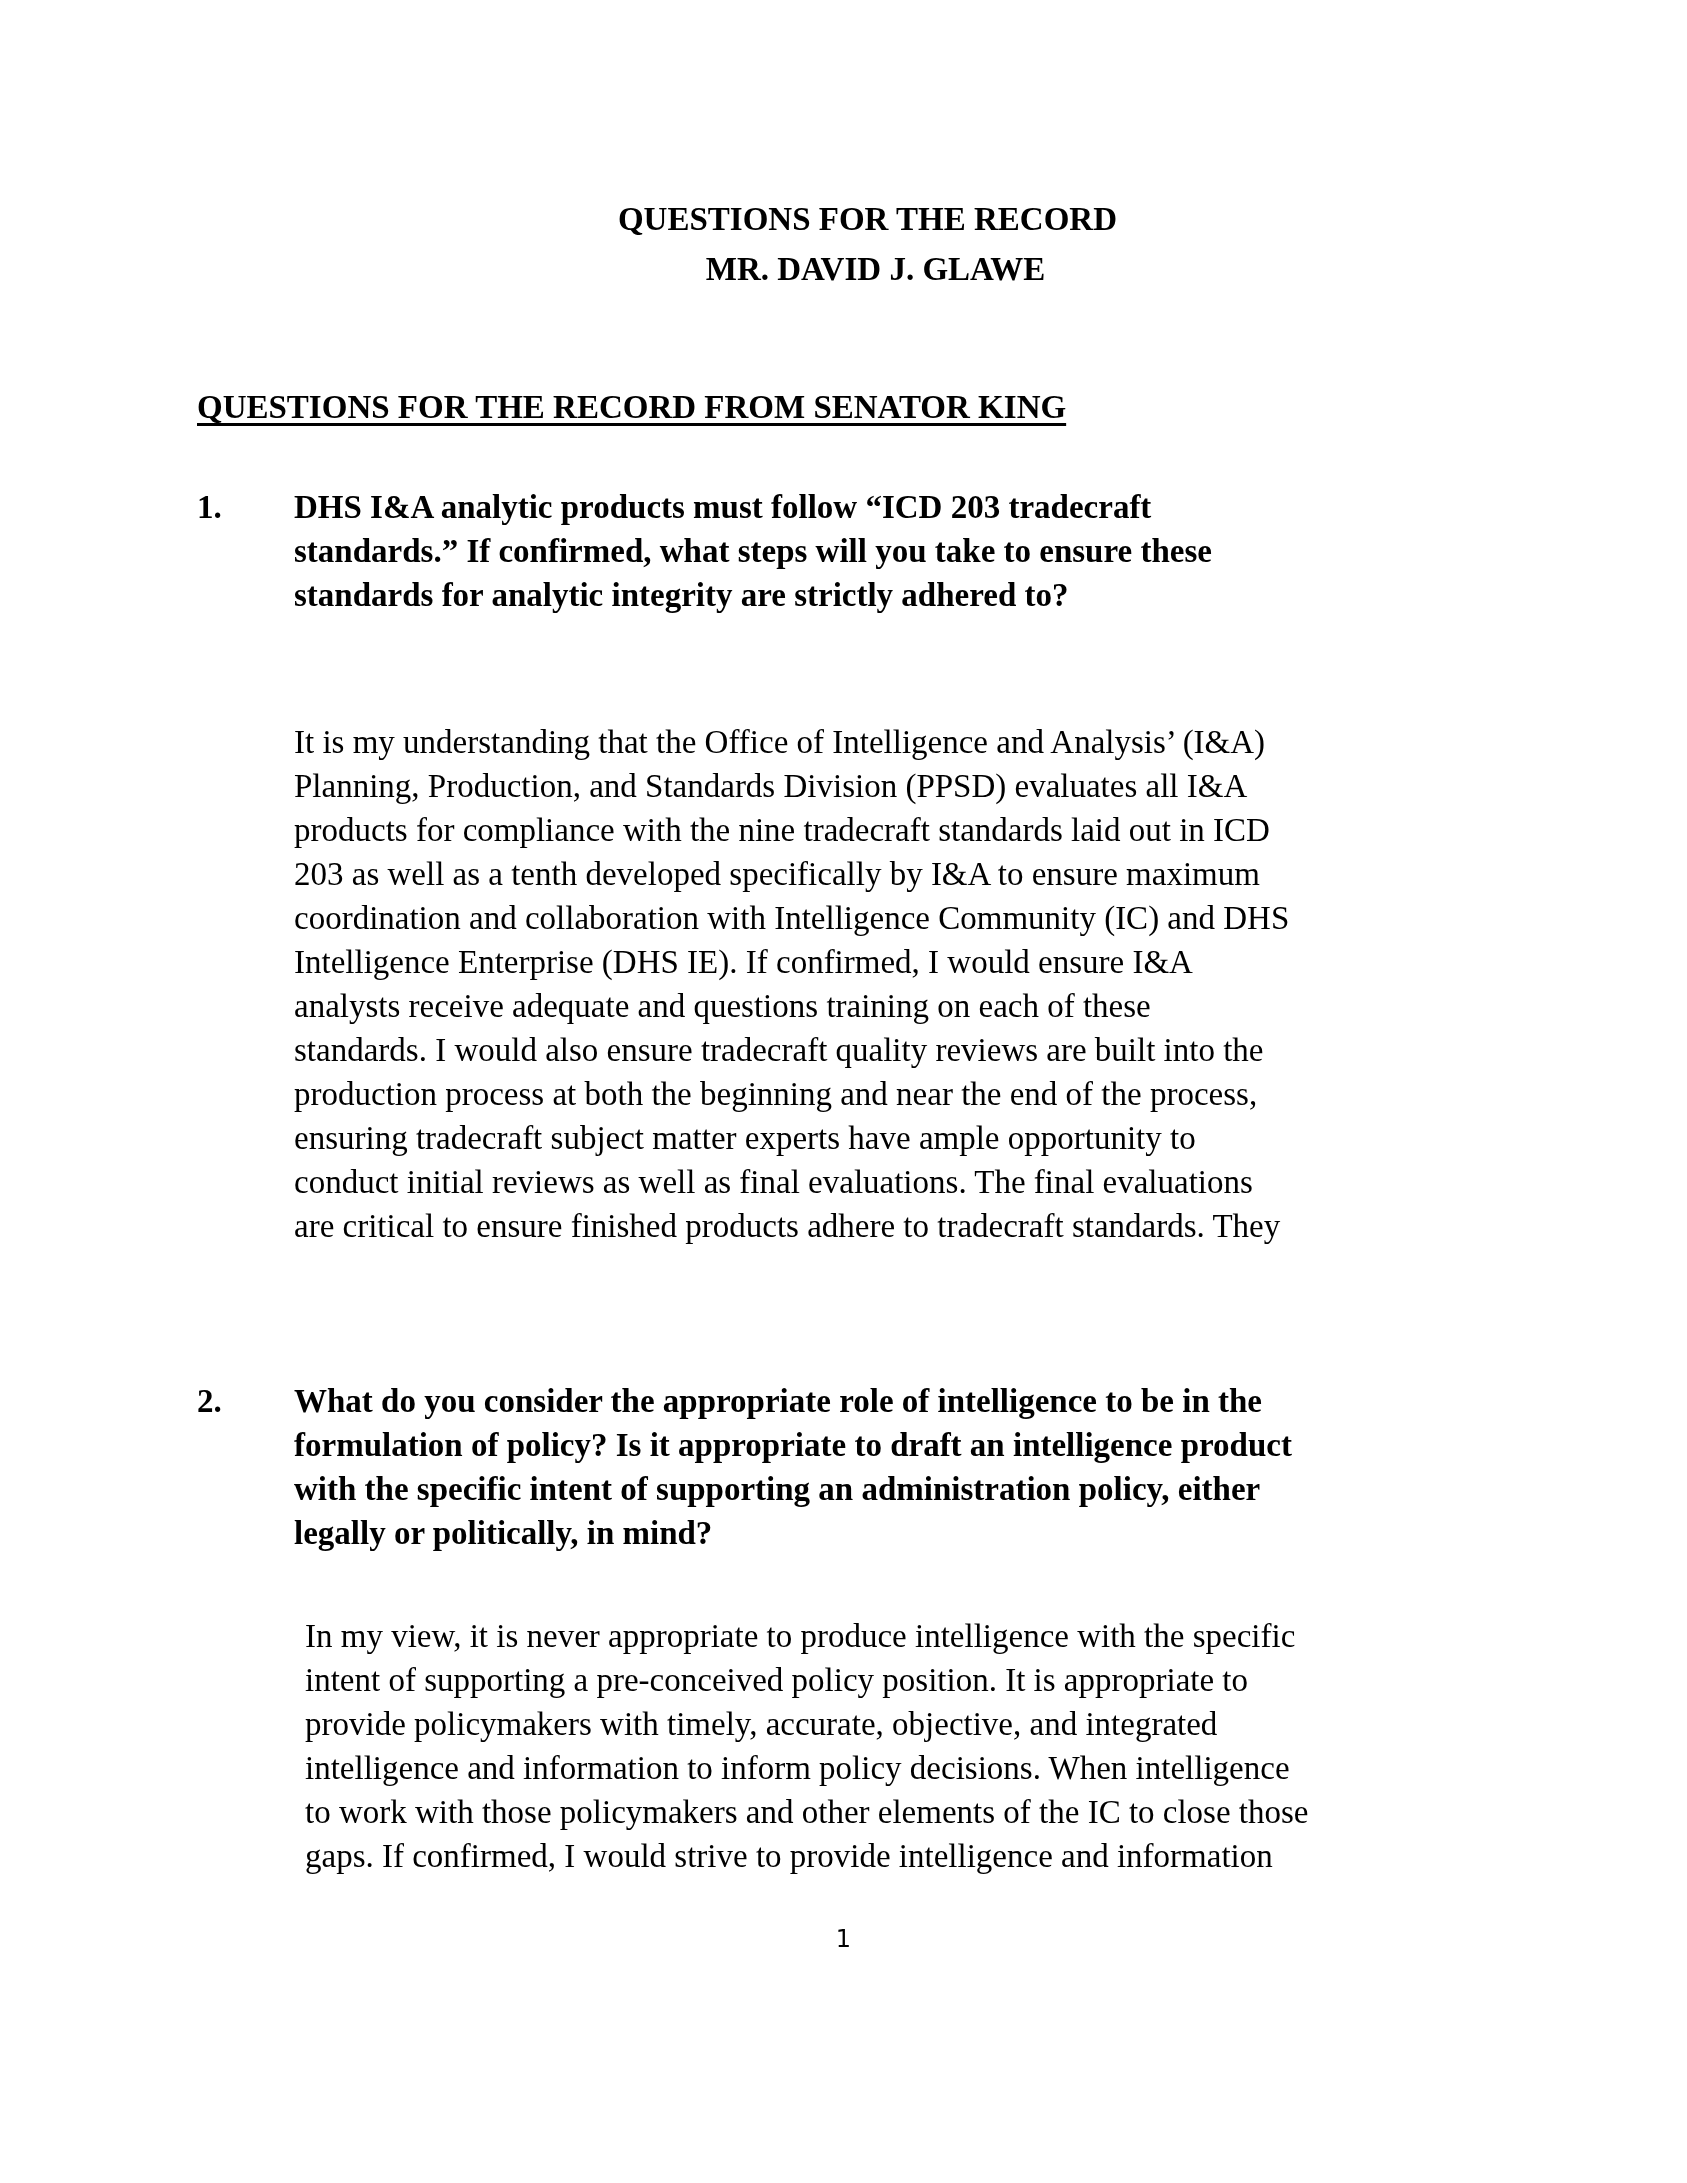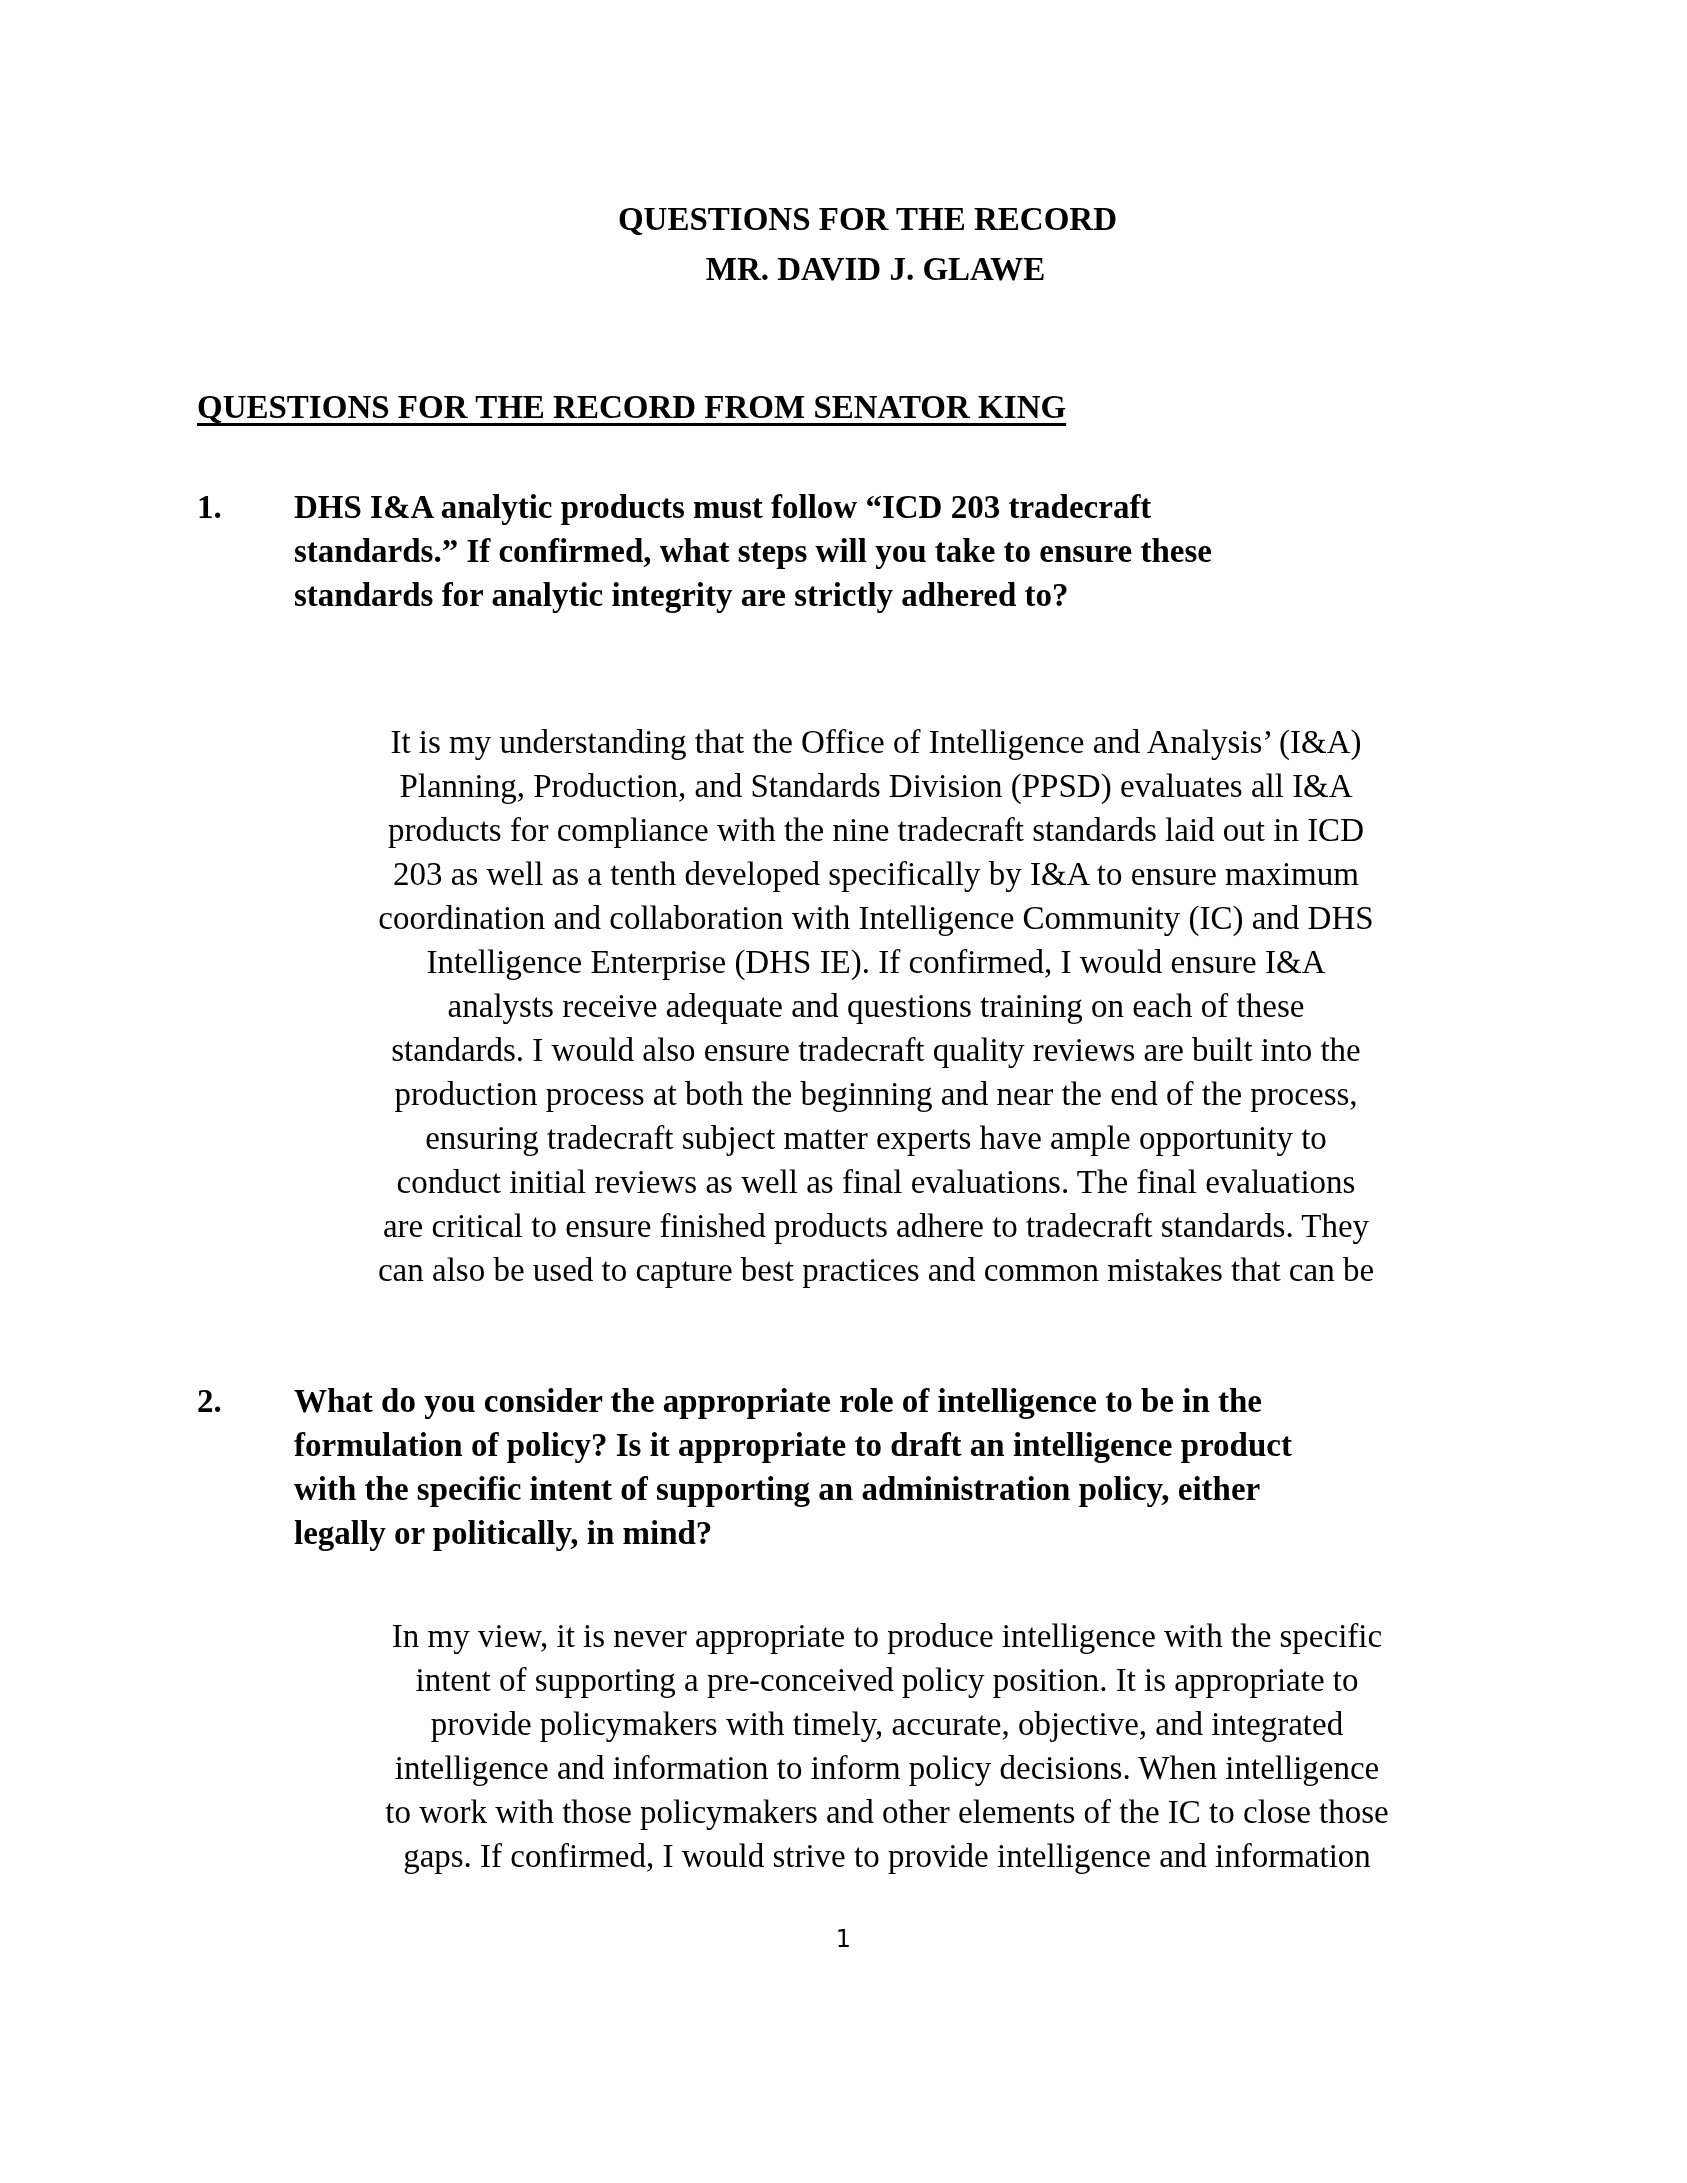--- a/index.html
+++ b/index.html
@@ -8,21 +8,21 @@
   .title { position: absolute; left: 0; width: 1687px; text-align: center;
            font-weight: bold; font-size: 33px; line-height: 44px; }
   .title.l1 { top: 197px; padding-left: 24px; }
   .title.l2 { top: 247px; padding-left: 32px; }
   .section-heading { position: absolute; left: 197px; top: 385px; font-weight: bold;
            font-size: 33px; line-height: 44px; text-decoration: underline;
            text-decoration-thickness: 3.3px; text-underline-offset: 5.3px; white-space: nowrap; }
   .q-num { position: absolute; left: 197px; font-weight: bold; font-size: 33px; line-height: 44px; }
   .q-text { position: absolute; left: 294px; width: 1164px; font-weight: bold;
             font-size: 33px; line-height: 44px; }
-  .answer { position: absolute; left: 294px; width: 1164px; font-size: 33px; line-height: 44px; text-align: center; }
+  .answer { position: absolute; left: 294px; width: 1164px; font-size: 33px; line-height: 44px; }
   .line { display: block; white-space: nowrap; }
   .page-number { position: absolute; left: 0; width: 1687px; text-align: center;
                  top: 1925px; font-family: "DejaVu Sans", sans-serif; font-size: 24px; }
 </style>
 </head>
 <body>
 
 <div>
   <div class="title l1">QUESTIONS FOR THE RECORD</div>
   <div class="title l2">MR. DAVID J. GLAWE</div>
@@ -41,21 +41,20 @@
     <span class="line">products for compliance with the nine tradecraft standards laid out in ICD</span>
     <span class="line">203 as well as a tenth developed specifically by I&amp;A to ensure maximum</span>
     <span class="line">coordination and collaboration with Intelligence Community (IC) and DHS</span>
     <span class="line">Intelligence Enterprise (DHS IE).  If confirmed, I would ensure I&amp;A</span>
     <span class="line">analysts receive adequate and questions training on each of these</span>
     <span class="line">standards.  I would also ensure tradecraft quality reviews are built into the</span>
     <span class="line">production process at both the beginning and near the end of the process,</span>
     <span class="line">ensuring tradecraft subject matter experts have ample opportunity to</span>
     <span class="line">conduct initial reviews as well as final evaluations.  The final evaluations</span>
     <span class="line">are critical to ensure finished products adhere to tradecraft standards.  They</span>
-    <span class="line">can also be used to capture best practices and common mistakes that can be</span>
   </div>
 
   <div class="q-num" style="top:1379px;">2.</div>
   <div class="q-text" style="top:1379px;">
     <span class="line">What do you consider the appropriate role of intelligence to be in the</span>
     <span class="line">formulation of policy?  Is it appropriate to draft an intelligence product</span>
     <span class="line">with the specific intent of supporting an administration policy, either</span>
     <span class="line">legally or politically, in mind?</span>
   </div>
   <div class="answer" style="top:1614px;margin-left:11px;">

